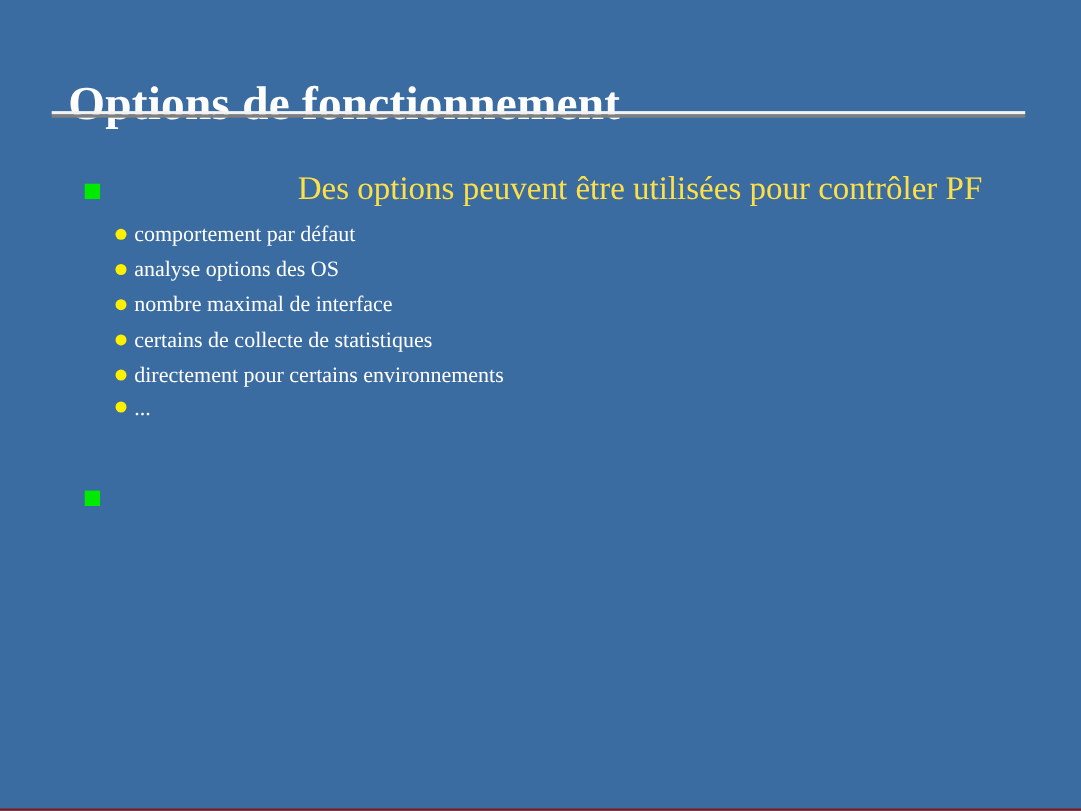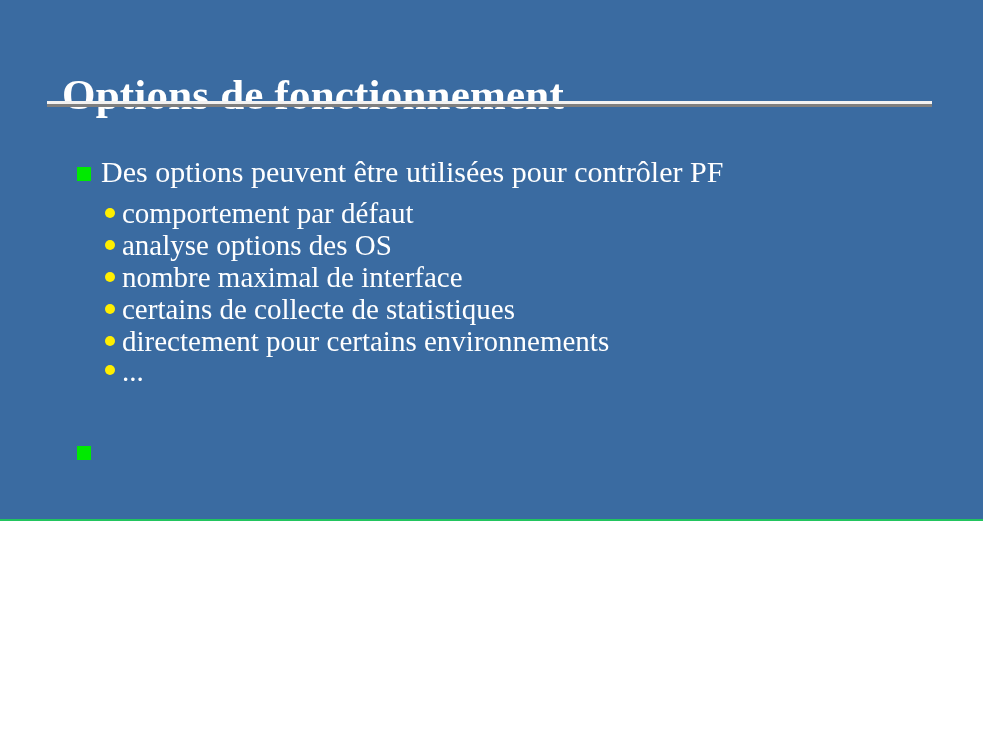--- a/index.html
+++ b/index.html
@@ -10,24 +10,24 @@
   body {
     width: 983px;
     height: 737px;
     overflow: hidden;
     font-family: "Liberation Serif", "DejaVu Serif", serif;
   }
 
   .slide {
     position: relative;
     width: 983px;
-    height: 521px;
+    height: 737px;
     box-sizing: border-box;
     background: #3a6ba1;
-    border-bottom: 2px solid #22c55e;
+    border-bottom: 2px solid #7f1d1d;
     overflow: hidden;
   }
 
   
   .slide-title {
     position: absolute;
     left: 62px;
     top: 44px;
     font-size: 43px;
     line-height: 1.0;
@@ -85,23 +85,24 @@
   .lvl1 .bullet-square {
     position: absolute;
     left: 77px;
     top: 19px;
     width: 14px;
     height: 14px;
     background: #00ea00;
   }
   .lvl1 .lvl1-text {
     display: block;
-    color: #ffffff;
+    color: #fde047;
     font-size: 30px;
     line-height: 47px;
+    text-align: right;
   }
 
   
   .lvl2-list {
     margin: 2px 0 0 0;
     padding: 0;
     list-style: none;
   }
   .lvl2 {
     position: relative;
@@ -116,21 +117,21 @@
     left: 105px;
     top: 11px;
     width: 10px;
     height: 10px;
     border-radius: 50%;
     background: #ffef00;
   }
   .lvl2 .lvl2-text {
     display: block;
     color: #ffffff;
-    font-size: 29px;
+    font-size: 20px;
     line-height: 32px;
     white-space: nowrap;
   }
   .lvl2.tight .bullet-dot {
     top: 8px;
   }
   .lvl2.tight .lvl2-text {
     line-height: 28px;
   }
 </style>

